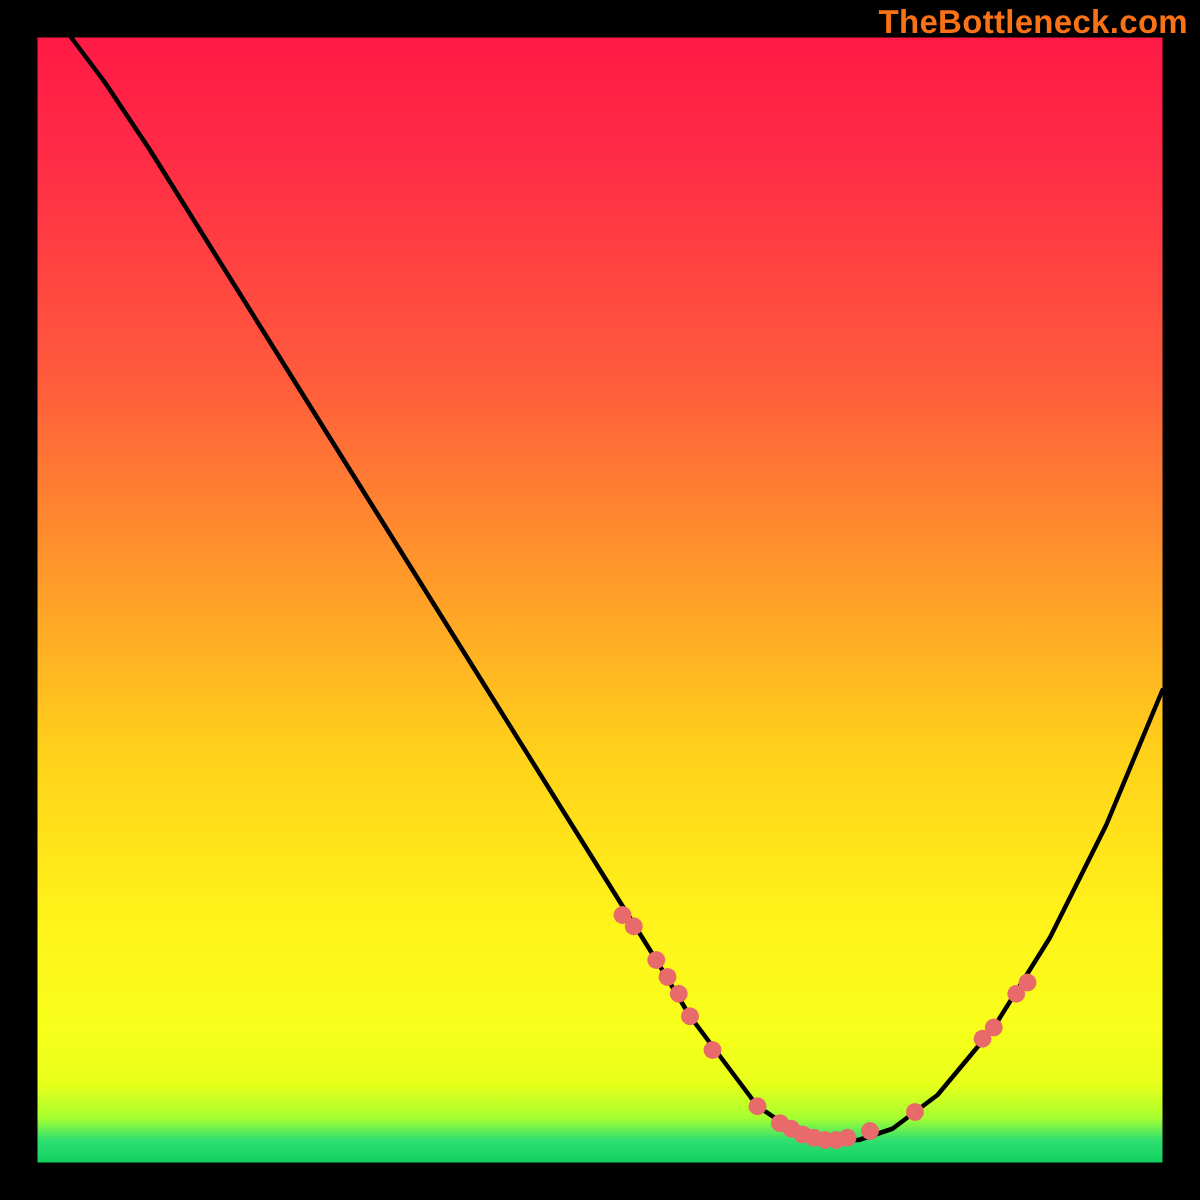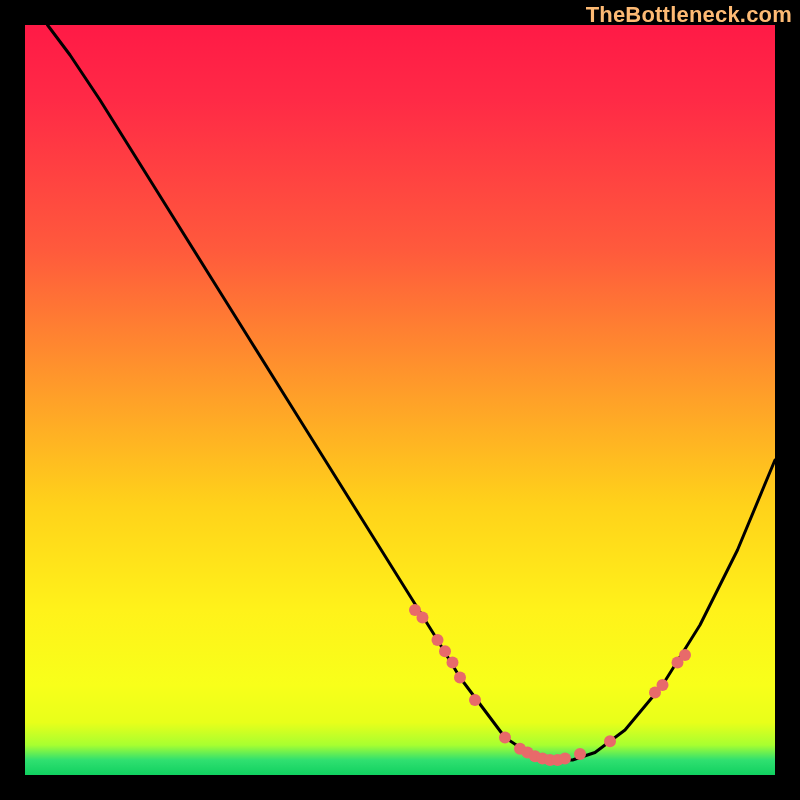--- a/index.html
+++ b/index.html
@@ -43,21 +43,21 @@
     position: absolute;
     left: 0; top: 0;
     width: 750px;
     height: 750px;
     overflow: visible;
   }
   .watermark {
     position: absolute;
     top: 2px;
     right: 8px;
-    color: #fdba74;
+    color: #f97316;
     font-size: 22px;
     font-weight: 600;
     letter-spacing: 0.2px;
     user-select: none;
   }
 </style>
 </head>
 <body>
 
 <div class="frame">

